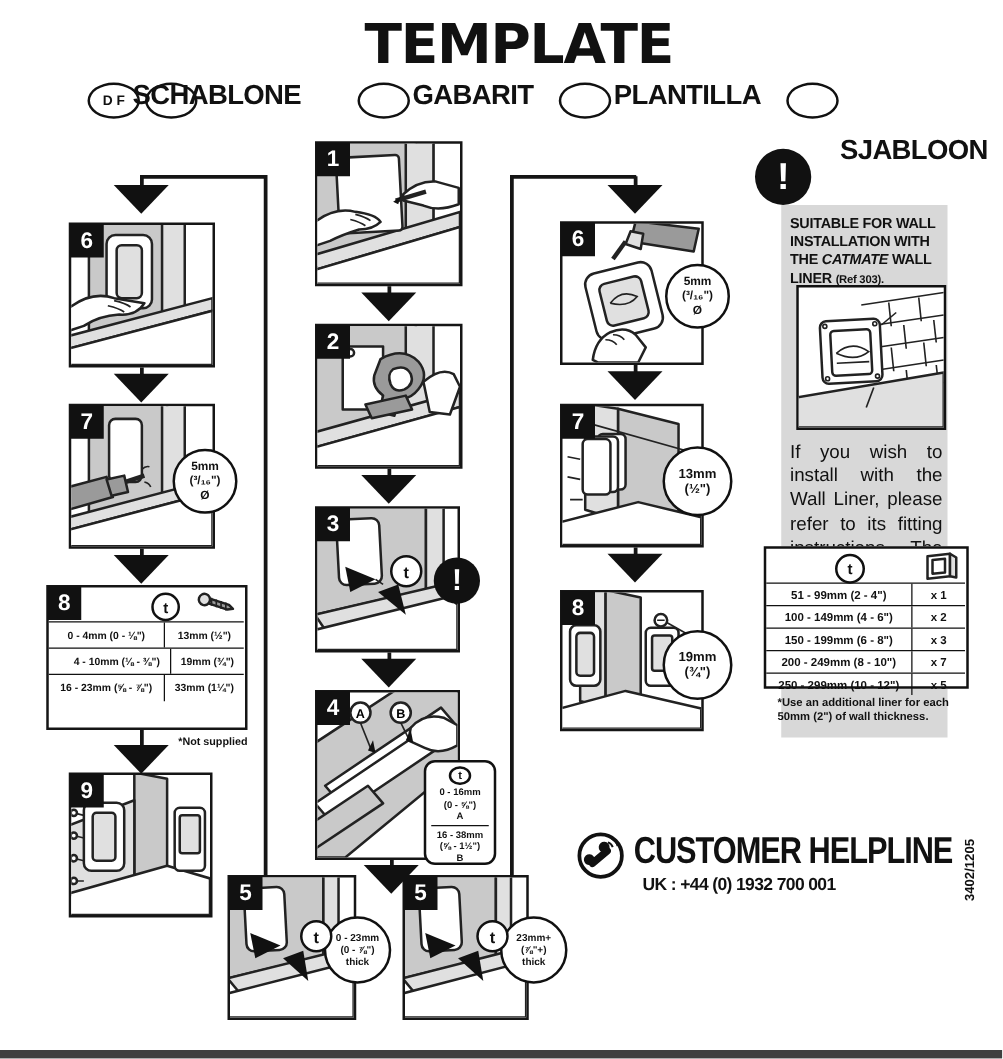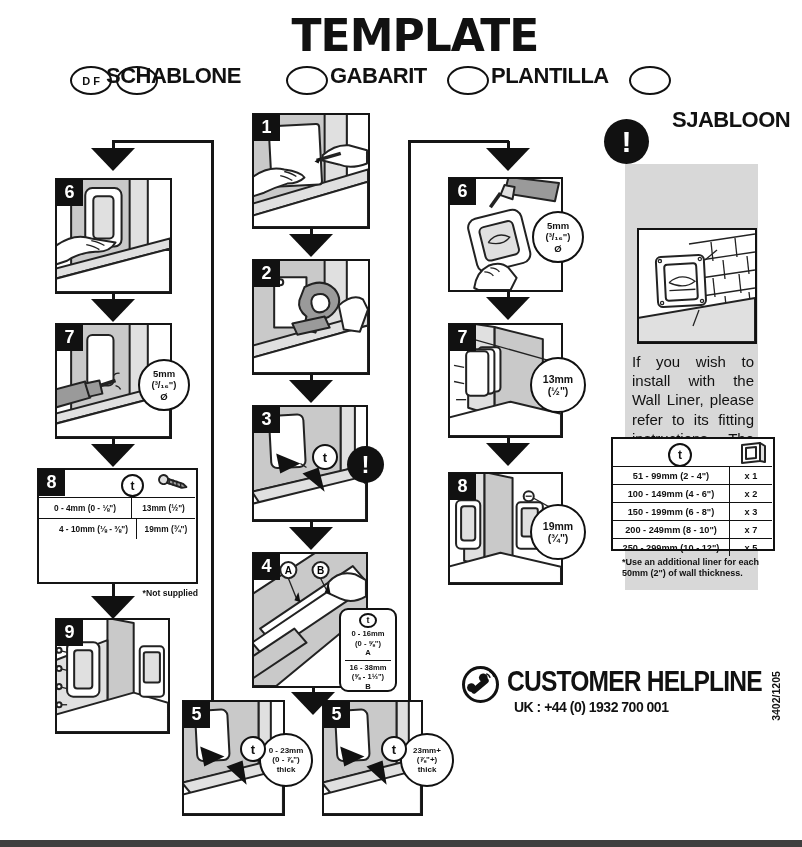--- a/index.html
+++ b/index.html
@@ -295,20 +295,24 @@
     </svg>
     <div class="abs" style="left:0;top:27px;width:156px;">
       <div class="l8row">
           <div class="l8cell l8c1" style="height:20.2px;">0 - 4mm (0 - ⅛")</div>
           <div class="l8cell l8c2">13mm (½")</div>
         </div>
       <div class="l8row">
           <div class="l8cell l8c1" style="height:20.2px;margin-left:12px;">4 - 10mm (⅛ - ⅜")</div>
           <div class="l8cell l8c2">19mm (¾")</div>
         </div>
+      <div class="l8row">
+          <div class="l8cell l8c1" style="height:20.2px;">16 - 23mm (⅝ - ⅞")</div>
+          <div class="l8cell l8c2">33mm (1¼")</div>
+        </div>
     </div>
   </div>
   <div class="abs" style="left:100px;top:588px;width:98px;text-align:right;font-size:8.6px;font-weight:700;">*Not supplied</div>
 
   <div class="abs box" style="left:55px;top:618px;width:115px;height:116px;">
     <div class="badge">9</div>
     <svg class="illu" viewBox="0 0 110 111">
       <polygon class="g s" points="50,-2 76,3 76,98 50,92"></polygon>
       <polygon class="lg s" points="-2,40 50,20 50,92 20,104 -2,94"></polygon>
       <polygon class="w s" points="-2,94 76,72 110,82 110,111 -2,111" fill="#f0f0f0"></polygon>
@@ -391,20 +395,23 @@
   </div>
   <div class="abs mcircle" style="left:530px;top:504px;width:52px;height:52px;font-size:10.5px;">
     <div>19mm</div>
     <div>(¾")</div>
   </div>
 
   <div class="abs graypanel" style="left:625px;top:164px;width:133px;height:426px;"></div>
   <div class="abs bang" style="left:604px;top:119px;width:45px;height:45px;font-size:30px;z-index:6;">
       <span>!</span>
     </div>
+  <div class="abs suit" style="left:632px;top:172px;width:121px;z-index:3;">
+    <span>SUITABLE FOR WALL INSTALLATION WITH THE </span><span class="brand">CATMATE</span><span> WALL LINER </span><span class="ref">(Ref 303).</span>
+  </div>
   <div class="abs" style="left:637px;top:228px;width:120px;height:116px;background:#fff;border:2px solid #111;box-sizing:border-box;z-index:3;">
     <svg class="illu" viewBox="0 0 116 112">
       <g class="s1">
         <line x1="50" y1="14" x2="116" y2="4"></line>
           <line x1="48" y1="32" x2="116" y2="22"></line>
         <line x1="48" y1="50" x2="116" y2="40"></line>
           <line x1="50" y1="68" x2="116" y2="58"></line>
         <line x1="52" y1="86" x2="116" y2="76"></line>
         <line x1="72" y1="12" x2="74" y2="31"></line>
           <line x1="96" y1="8" x2="98" y2="27"></line>

